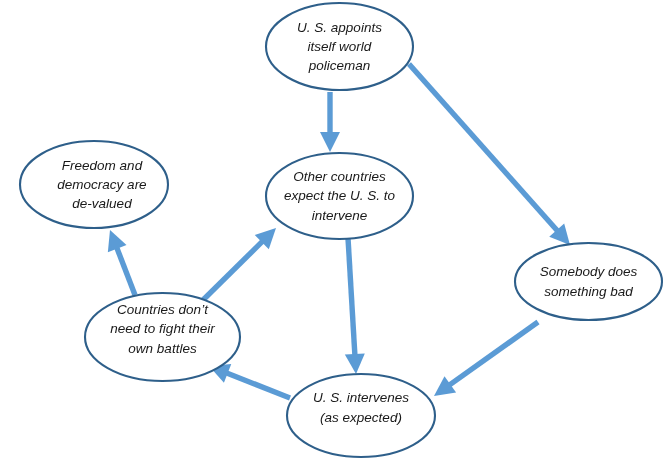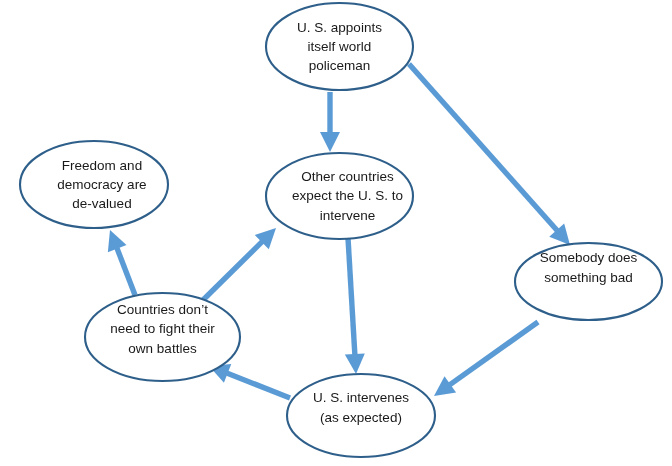--- a/index.html
+++ b/index.html
@@ -7,20 +7,21 @@
     padding: 0;
     background: #ffffff;
   }
   #canvas {
     position: relative;
     width: 672px;
     height: 466px;
     background: #ffffff;
     overflow: hidden;
     font-family: "Liberation Sans", sans-serif;
+    font-style: italic;
   }
   #diagram-svg {
     position: absolute;
     left: 0;
     top: 0;
     width: 672px;
     height: 466px;
   }
   .node-label {
     position: absolute;
@@ -80,24 +81,24 @@
         <ellipse cx="361" cy="415.5" rx="74" ry="41.5" fill="#ffffff" stroke="#2e5f8a" stroke-width="2.1"></ellipse>
       </g>
   </svg>
   <div id="labels-layer">
       <div class="node-label" style="left: 266px; top: 3px; width: 147px; height: 87px;">U. S. appoints
 itself world
 policeman</div>
       <div class="node-label" style="left: 28px; top: 141px; width: 148px; height: 87px;">Freedom and
 democracy are
 de-valued</div>
-      <div class="node-label" style="left: 274px; top: 153px; width: 147px; height: 86px;">Other countries
+      <div class="node-label" style="left: 266px; top: 153px; width: 147px; height: 86px;">Other countries
 expect the U. S. to
 intervene</div>
-      <div class="node-label" style="left: 515px; top: 229px; width: 147px; height: 77px;">Somebody does
+      <div class="node-label" style="left: 515px; top: 243px; width: 147px; height: 77px;">Somebody does
 something bad</div>
       <div class="node-label" style="left: 85px; top: 285px; width: 155px; height: 88px;">Countries don’t
 need to fight their
 own battles</div>
       <div class="node-label" style="left: 287px; top: 366px; width: 148px; height: 83px;">U. S. intervenes
 (as expected)</div>
     </div>
 </div>
 
 </body></html>

